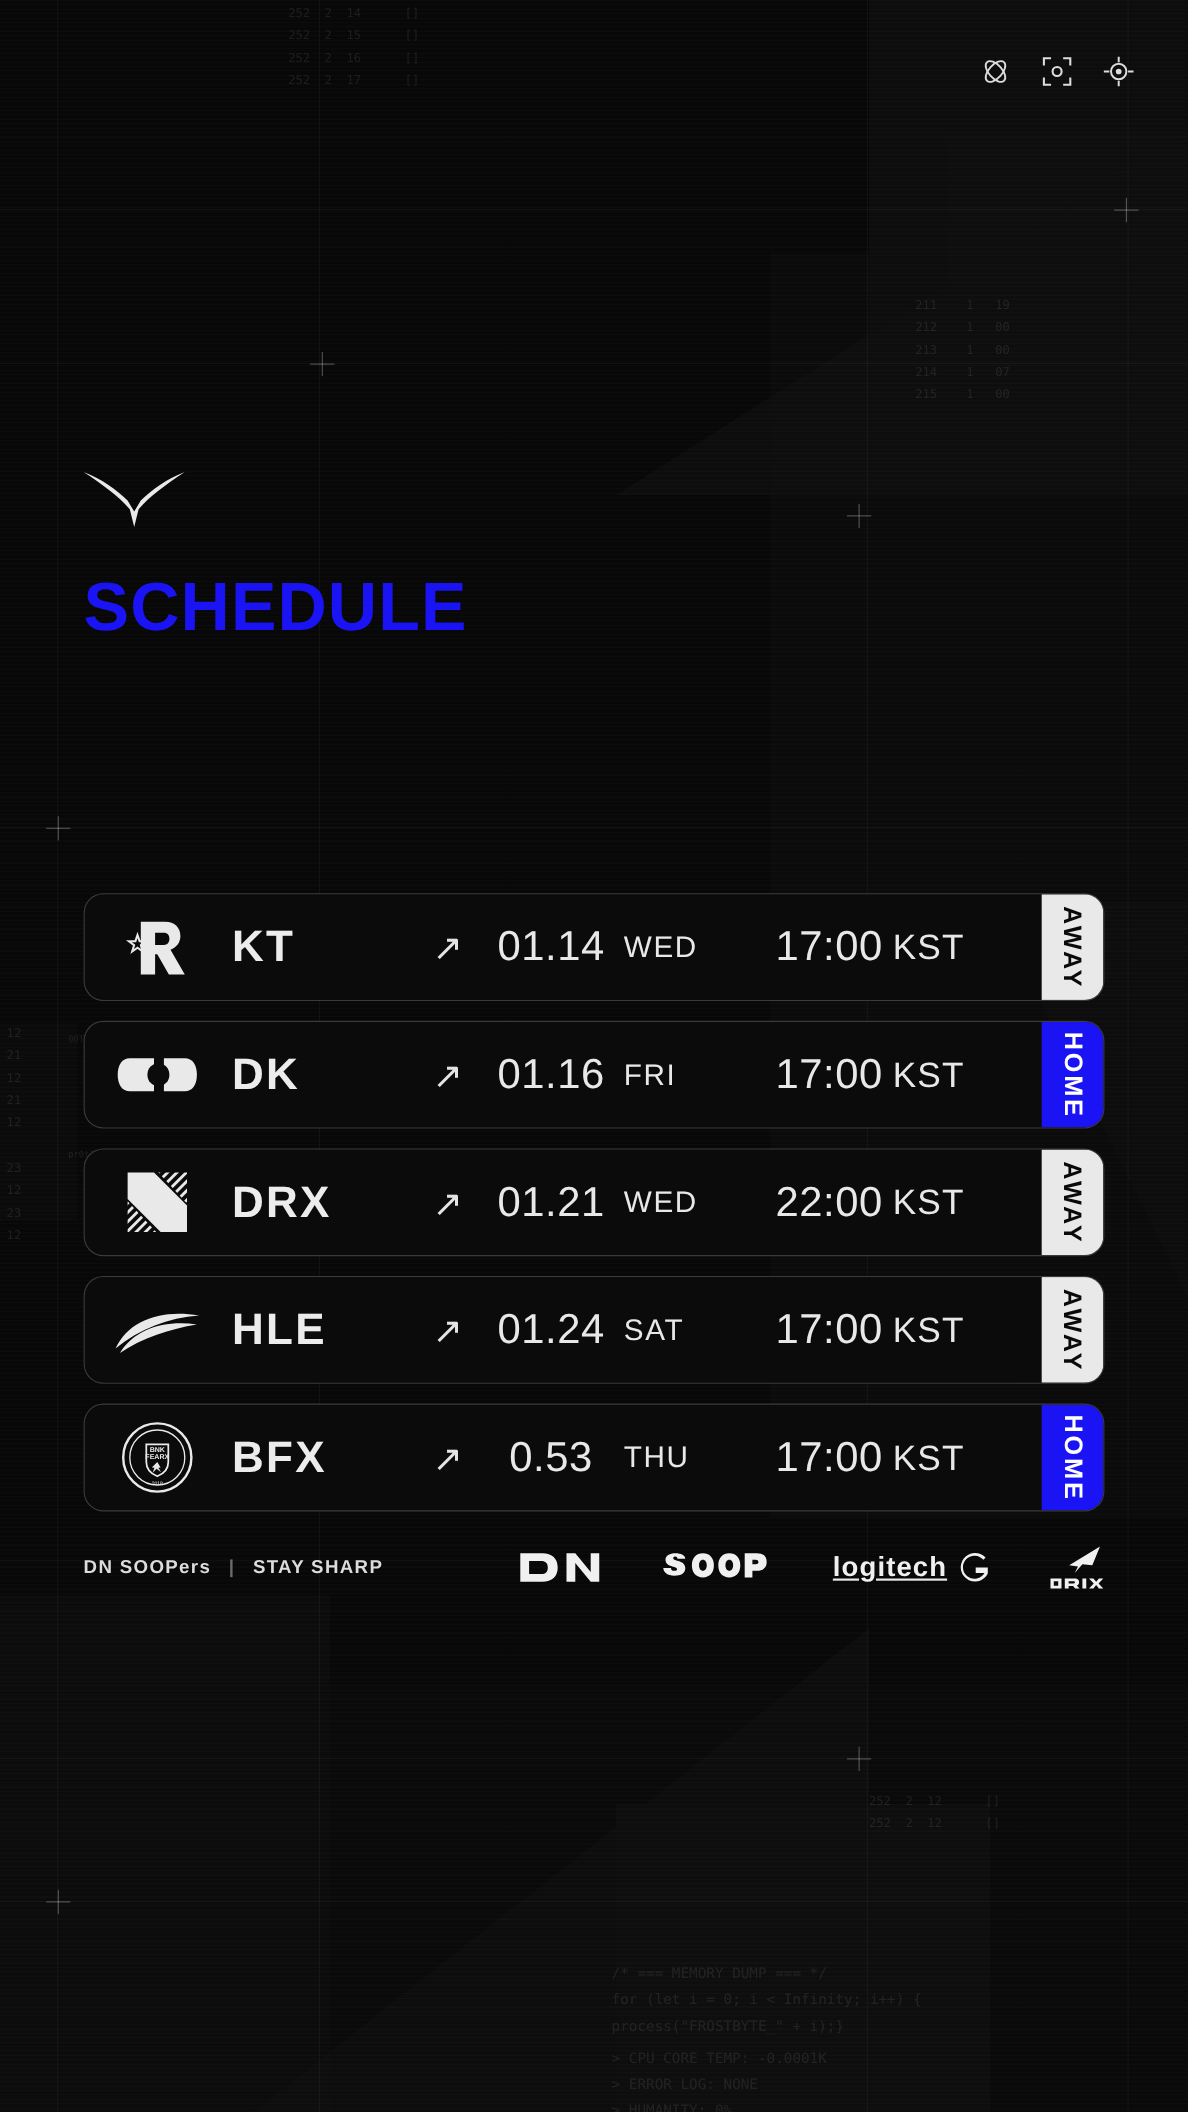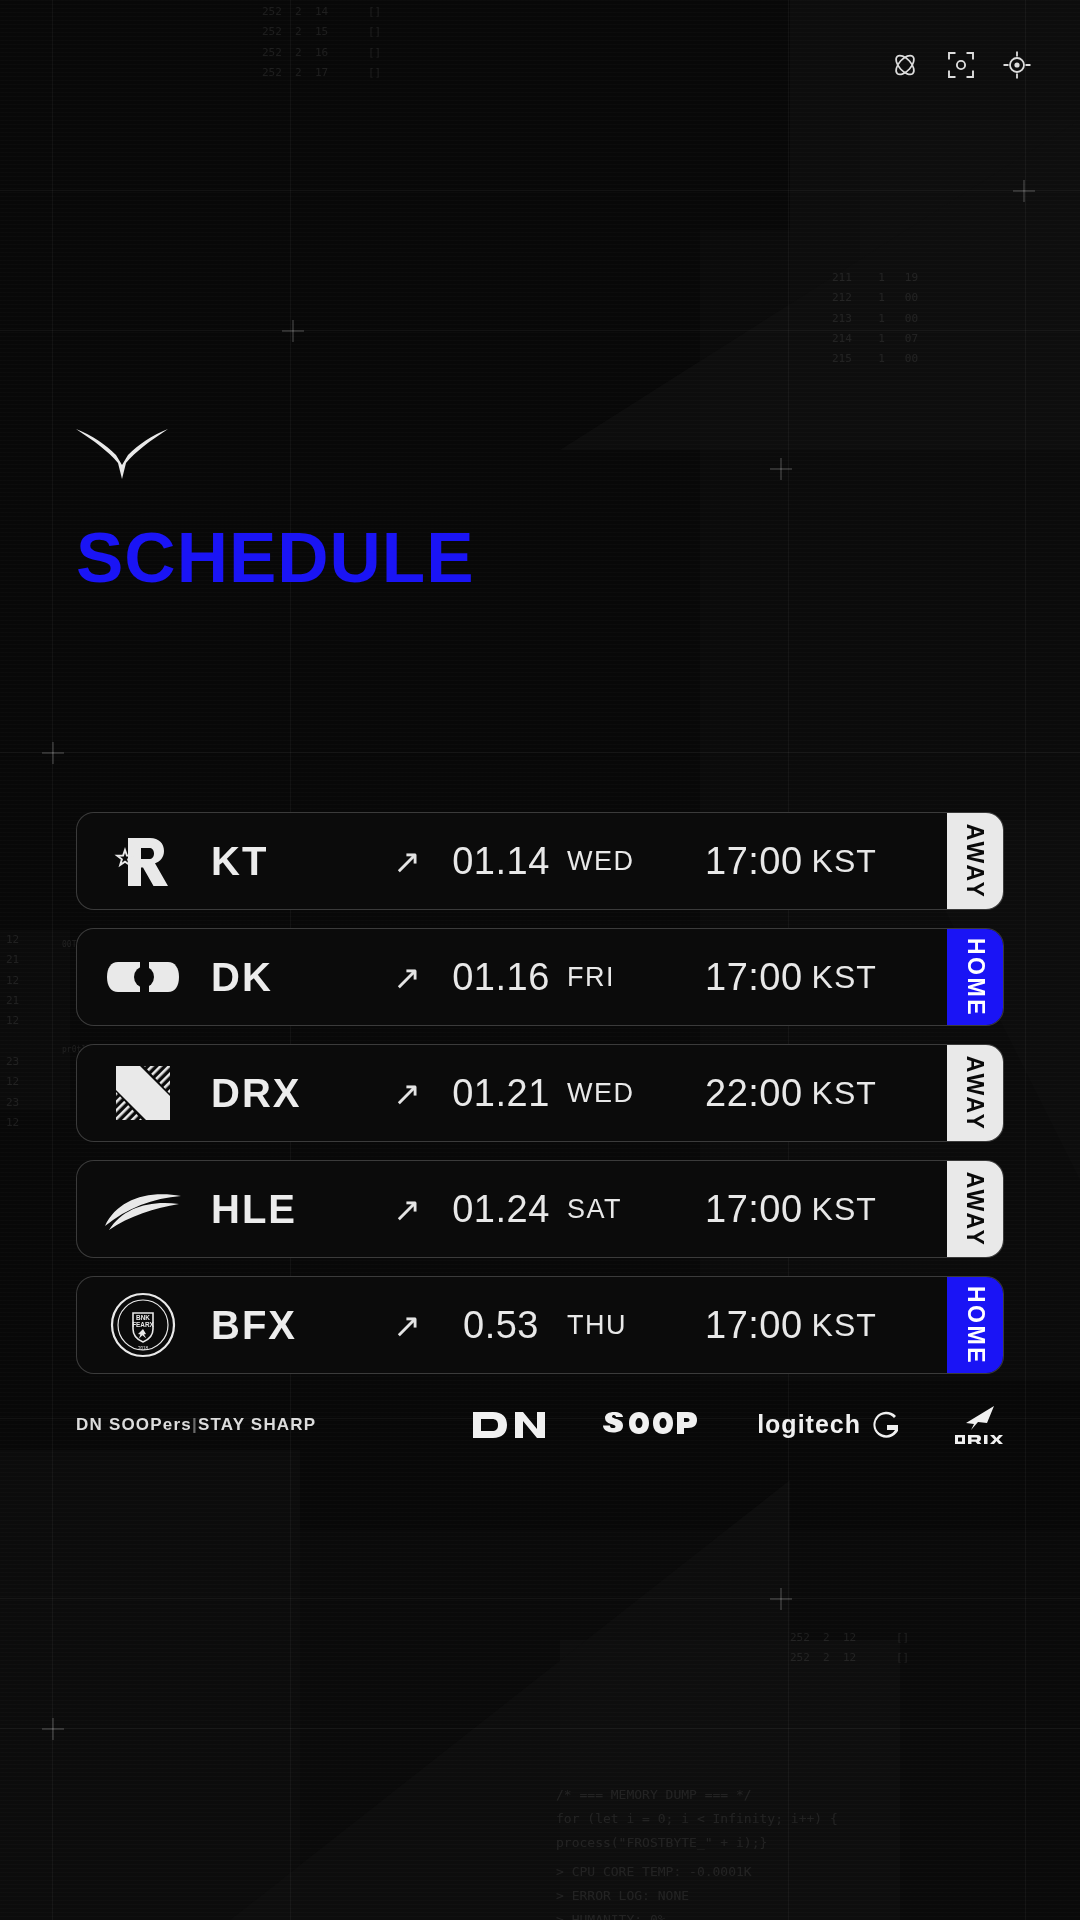--- a/index.html
+++ b/index.html
@@ -39,21 +39,21 @@
   #topicons { position:absolute; top:50px; right:48px; display:flex; gap:26px; align-items:center; z-index:6; }
   #topicons svg { display:block; }
 
   
   #header { position:absolute; left:76px; top:425px; z-index:5; }
   #logo { width:92px; height:54px; margin-bottom:42px; }
   #eyebrow { font-size:31px; letter-spacing:3.6px; font-weight:500; color:#e9e9e9;
              font-stretch:condensed; }
   #h1 { font-size:71px; font-weight:800; letter-spacing:1px; color:#e9e9e9;
         line-height:1.04; margin-top:18px; }
-  #h2 { font-size:71px; font-weight:800; letter-spacing:1px; line-height:1.04;
+  #h2 { font-size:62px; font-weight:800; letter-spacing:1px; line-height:1.04;
         margin-top:20px; }
 
   
   #rows { position:absolute; left:76px; top:812px; width:928px; z-index:5; }
   .row { position:relative; height:98px; margin-bottom:18px;
          background:#0b0b0b; border:1px solid rgba(255,255,255,0.20);
          border-radius:18px; display:flex; align-items:center; overflow:hidden; }
   .crest { width:88px; margin-left:22px; display:flex; align-items:center; justify-content:center; flex:0 0 88px; }
   .tname { font-size:40px; font-weight:800; letter-spacing:2px; color:#ececec;
            margin-left:24px; width:168px; flex:0 0 168px; }
@@ -67,25 +67,25 @@
            display:flex; align-items:center; justify-content:center; }
   .badge span { transform:rotate(90deg); font-size:23px; font-weight:800;
                 letter-spacing:2.5px; white-space:nowrap; }
   .badge.away { background:#e9e9e9; }
   .badge.away span { color:#0a0a0a; }
   .badge.home span { color:#ffffff; }
 
   
   #footer { position:absolute; left:76px; right:76px; top:1395px; height:60px; z-index:5;
             display:flex; align-items:center; justify-content:space-between; }
-  #f-left { display:flex; align-items:center; gap:0; font-size:17px; letter-spacing:1.2px;
+  #f-left { display:flex; align-items:center; gap:16px; font-size:17px; letter-spacing:1.2px;
             font-weight:600; color:#dcdcdc; }
   #f-left .div { color:#6a6a6a; }
   #sponsors { display:flex; align-items:center; gap:56px; }
-  .sp { display:flex; align-items:flex-start; }
+  .sp { display:flex; align-items:flex-end;text-decoration:underline; }
   .sp-txt { font-size:25px; font-weight:800; letter-spacing:1px; color:#f0f0f0; }
 </style>
 </head>
 <body>
 
 <div id="bg">
 
   <div class="panel" style="left:790px;top:0;width:290px;height:430px;"></div>
   <div class="panel2" style="left:860px;top:120px;width:220px;height:300px;opacity:.55;"></div>
   <div class="panel" style="left:700px;top:230px;width:380px;height:1150px;opacity:.5;"></div>

